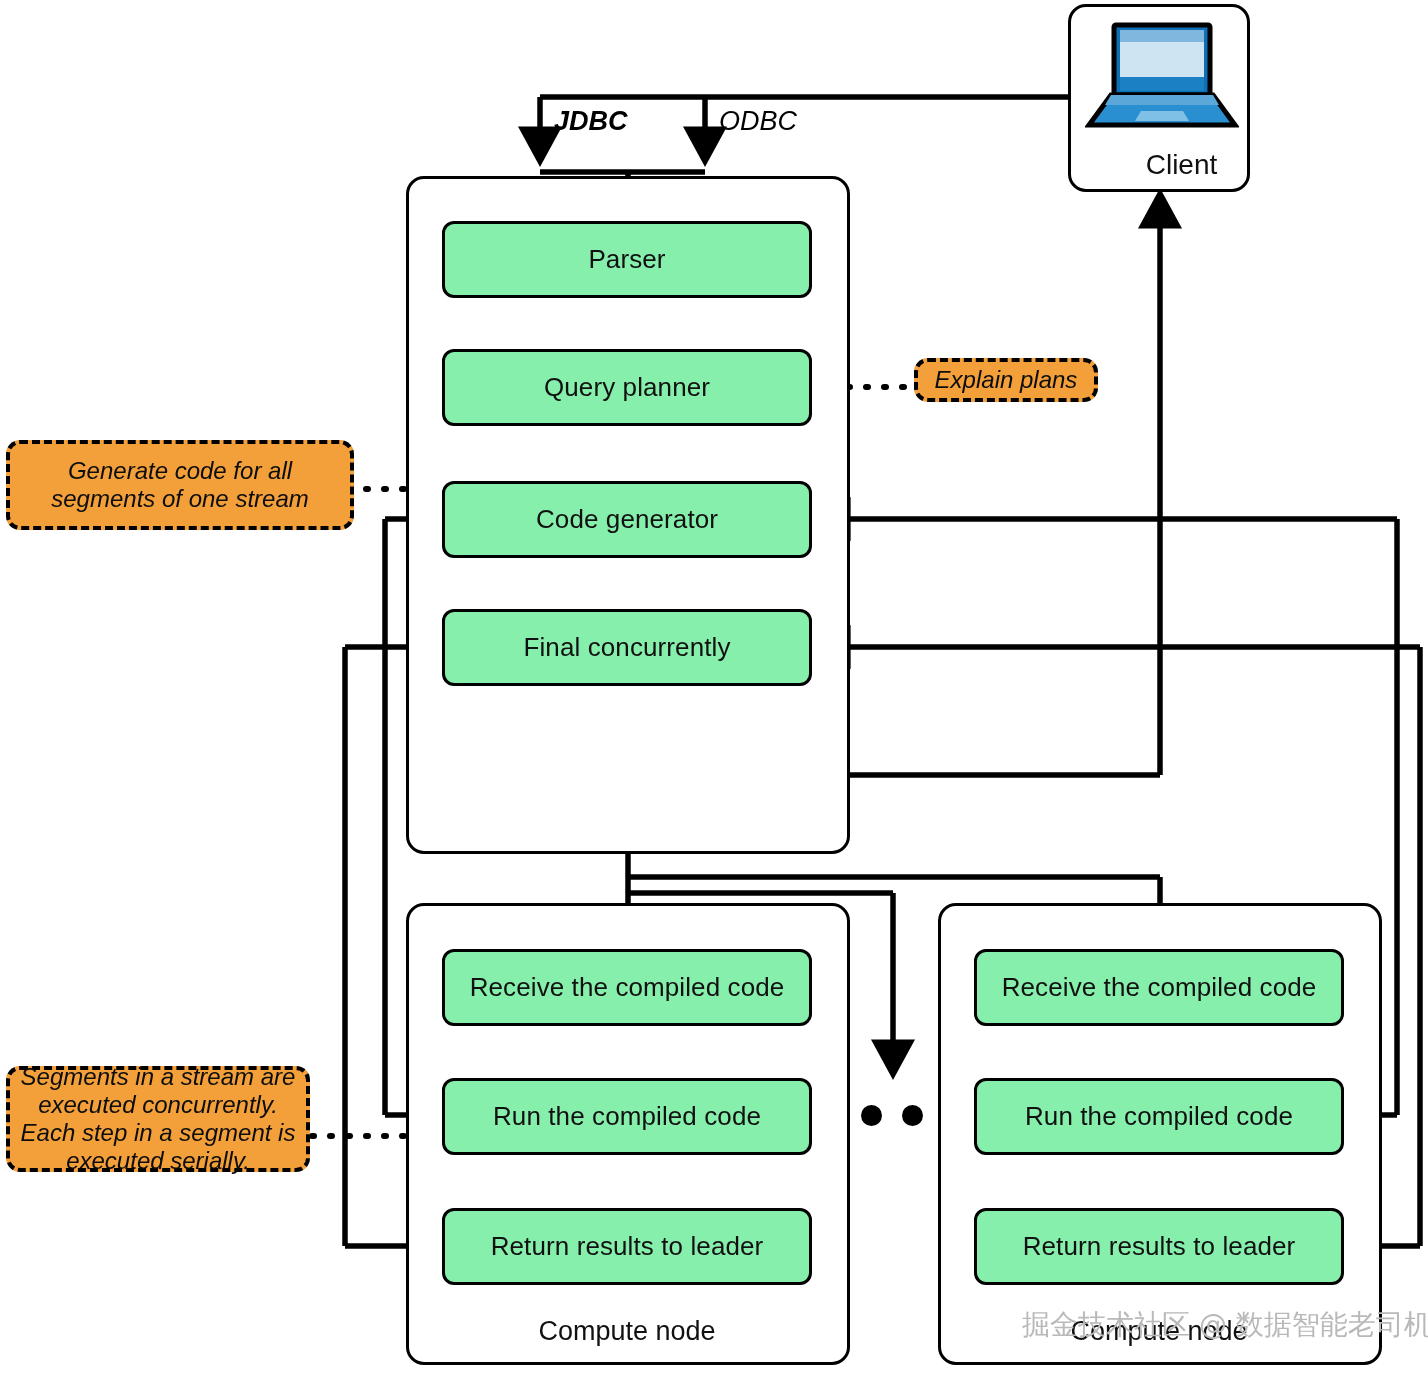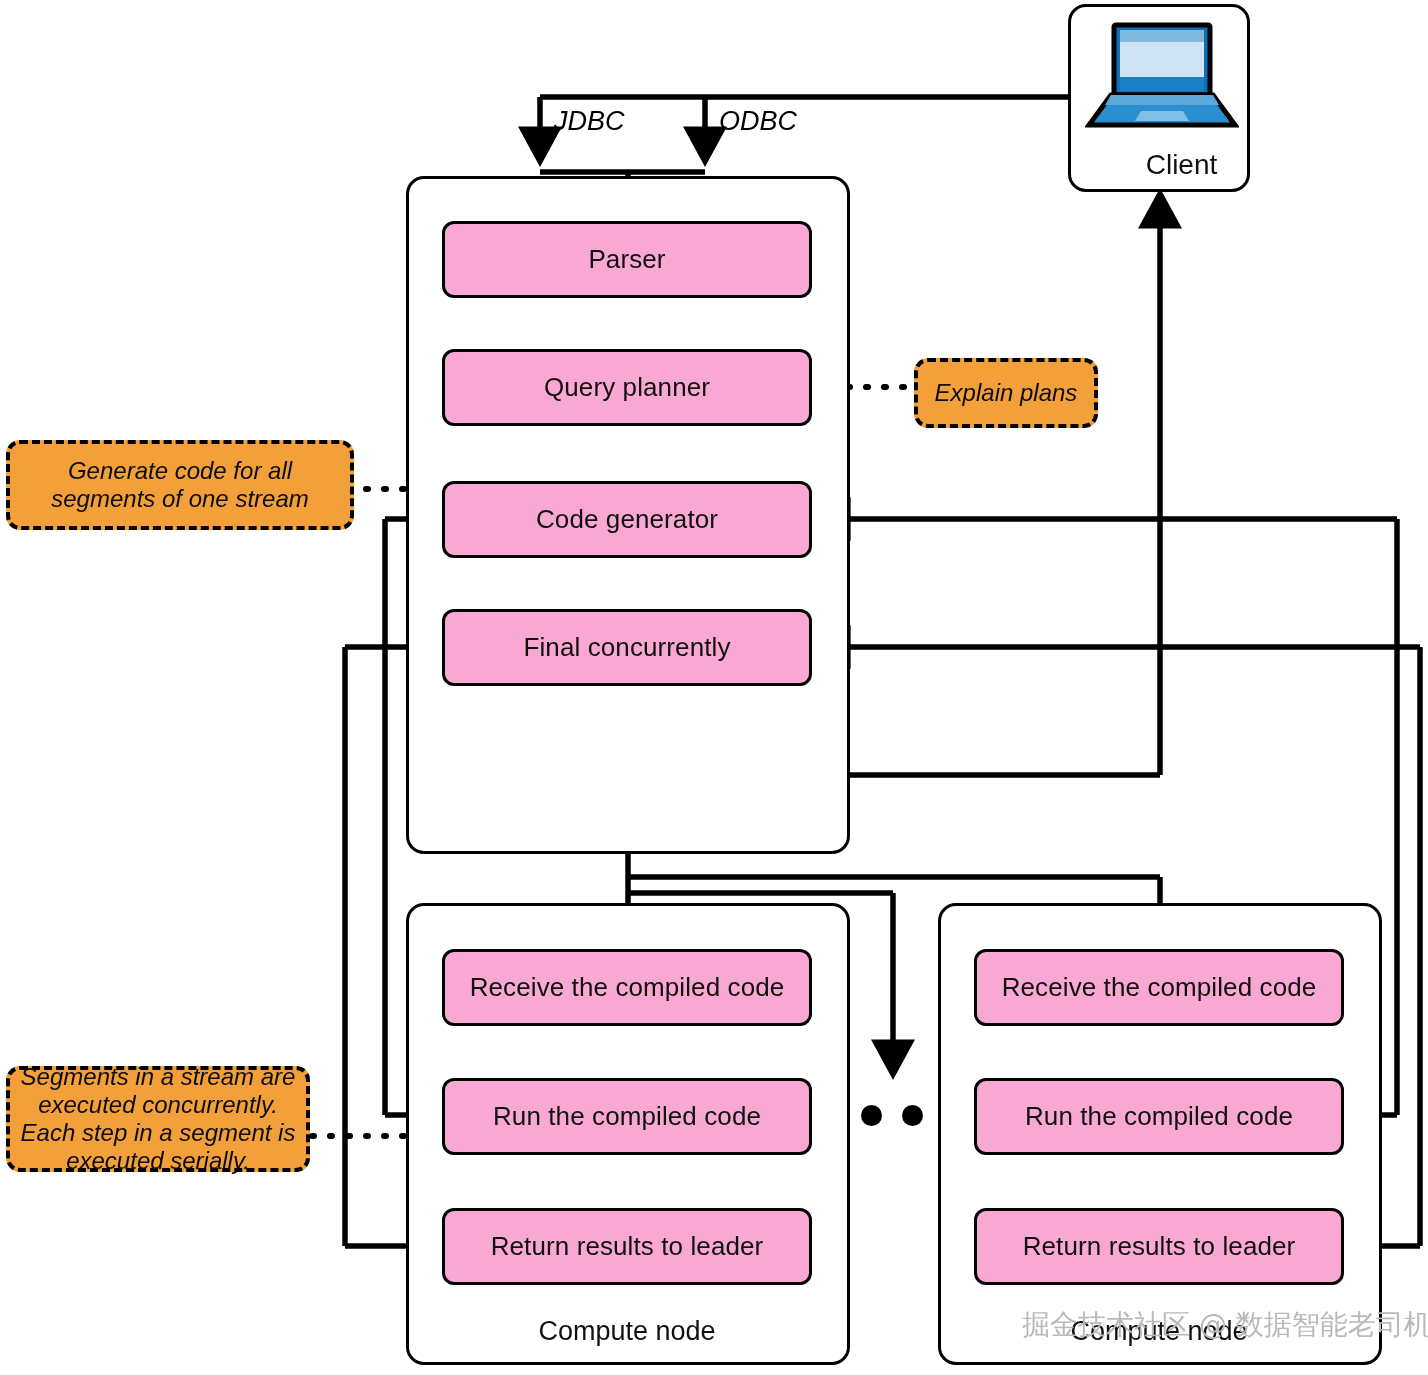--- a/index.html
+++ b/index.html
@@ -7,21 +7,21 @@
        font-family:"Liberation Sans",sans-serif;}
   #stage{position:relative;width:1428px;height:1375px;overflow:hidden;}
   svg#wires{position:absolute;left:0;top:0;width:1428px;height:1375px;}
 
   .node{position:absolute;box-sizing:border-box;}
 
   
   .container{border:3px solid #000;border-radius:18px;background:#fff;}
 
   
-  .pbox{border:3.5px solid #000;border-radius:12px;background:#f9a8d4;
+  .pbox{border:3.5px solid #000;border-radius:12px;background:#86efac;
         display:flex;align-items:center;justify-content:center;
         font-size:26px;color:#111;letter-spacing:.1px;}
 
   
   .callout{background:#f3a03a;border:4px dashed #000;border-radius:14px;
            display:flex;align-items:center;justify-content:center;text-align:center;
            font-style:italic;font-size:24px;line-height:1.16;color:#0d0d0d;
            padding:6px 10px;box-sizing:border-box;}
 
   .edgelabel{position:absolute;font-style:italic;font-size:27px;color:#000;}
@@ -104,21 +104,21 @@
       <rect x="35" y="21" width="84" height="35" fill="#cfe4f2"></rect>
       <rect x="35" y="56" width="84" height="14" fill="#1b80c4"></rect>
       <path d="M26,74 L128,74 L150,104 L4,104 Z" fill="#2a8fd0" stroke="#000" stroke-width="5"></path>
       <path d="M26,74 L128,74 L134,84 L20,84 Z" fill="#5aa7d8"></path>
       <path d="M56,90 L98,90 L104,100 L50,100 Z" fill="#7fc0e6"></path>
     </svg>
     <div style="position:absolute;left:0;right:0;bottom:8px;text-align:center;
                 font-size:28px;color:#111;padding-left:45px;">Client</div>
   </div>
 
-  <div class="edgelabel" style="left:554px;top:106px;">JDBC</div>
+  <div class="edgelabel" style="left:554px;top:106px;font-weight:bold;">JDBC</div>
   <div class="edgelabel" style="left:719px;top:106px;">ODBC</div>
 
   <div class="node container" style="left:406px;top:176px;width:444px;height:678px;"></div>
 
   <div class="node pbox" style="left:442px;top:221px;width:370px;height:77px;">Parser</div>
 
   <div class="node pbox" style="left:442px;top:349px;width:370px;height:77px;">Query planner</div>
 
   <div class="node pbox" style="left:442px;top:481px;width:370px;height:77px;">Code generator</div>
 
@@ -146,19 +146,19 @@
   <div class="node pbox" style="left:974px;top:949px;width:370px;height:77px;">Receive the compiled code</div>
 
   <div class="node pbox" style="left:974px;top:1078px;width:370px;height:77px;">Run the compiled code</div>
 
   <div class="node pbox" style="left:974px;top:1208px;width:370px;height:77px;">Return results to leader</div>
 
   <div class="nodecaption" style="left:974px;top:1316px;width:370px;">Compute node</div>
 
   <div class="watermark" style="left:1022px;top:1306px;">掘金技术社区 @ 数据智能老司机</div>
 
-  <div class="node callout" style="left:914px;top:358px;width:184px;height:70px;">Explain plans</div>
+  <div class="node callout" style="left:914px;top:358px;width:184px;height:44px;">Explain plans</div>
 
   <div class="node callout" style="left:6px;top:440px;width:348px;height:90px;">Generate code for all segments of one stream</div>
 
   <div class="node callout" style="left:6px;top:1066px;width:304px;height:106px;">Segments in a stream are executed concurrently. Each step in a segment is executed serially.</div>
 
 </div>
 
 </body></html>

